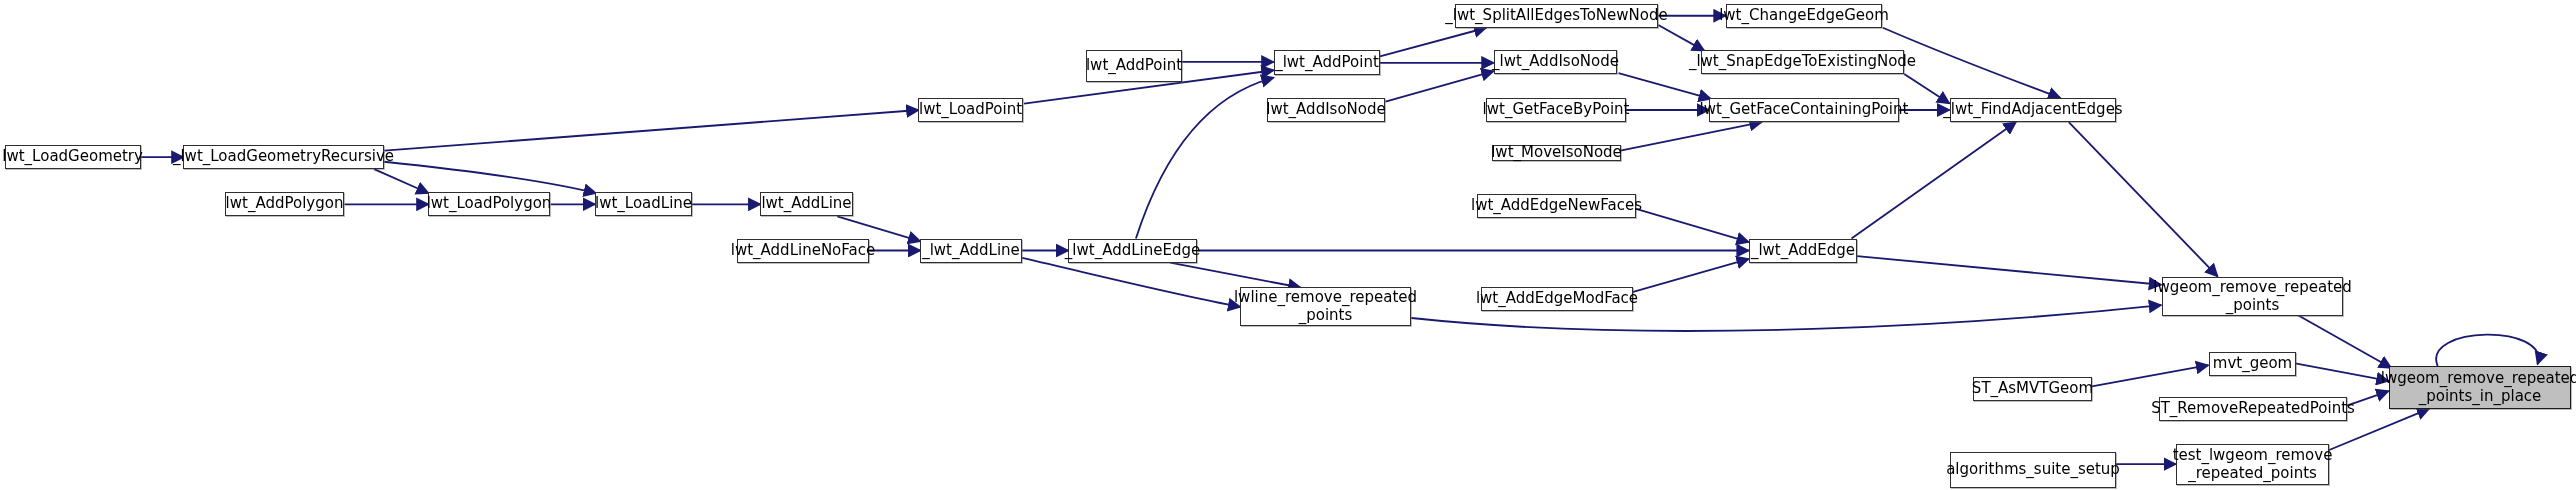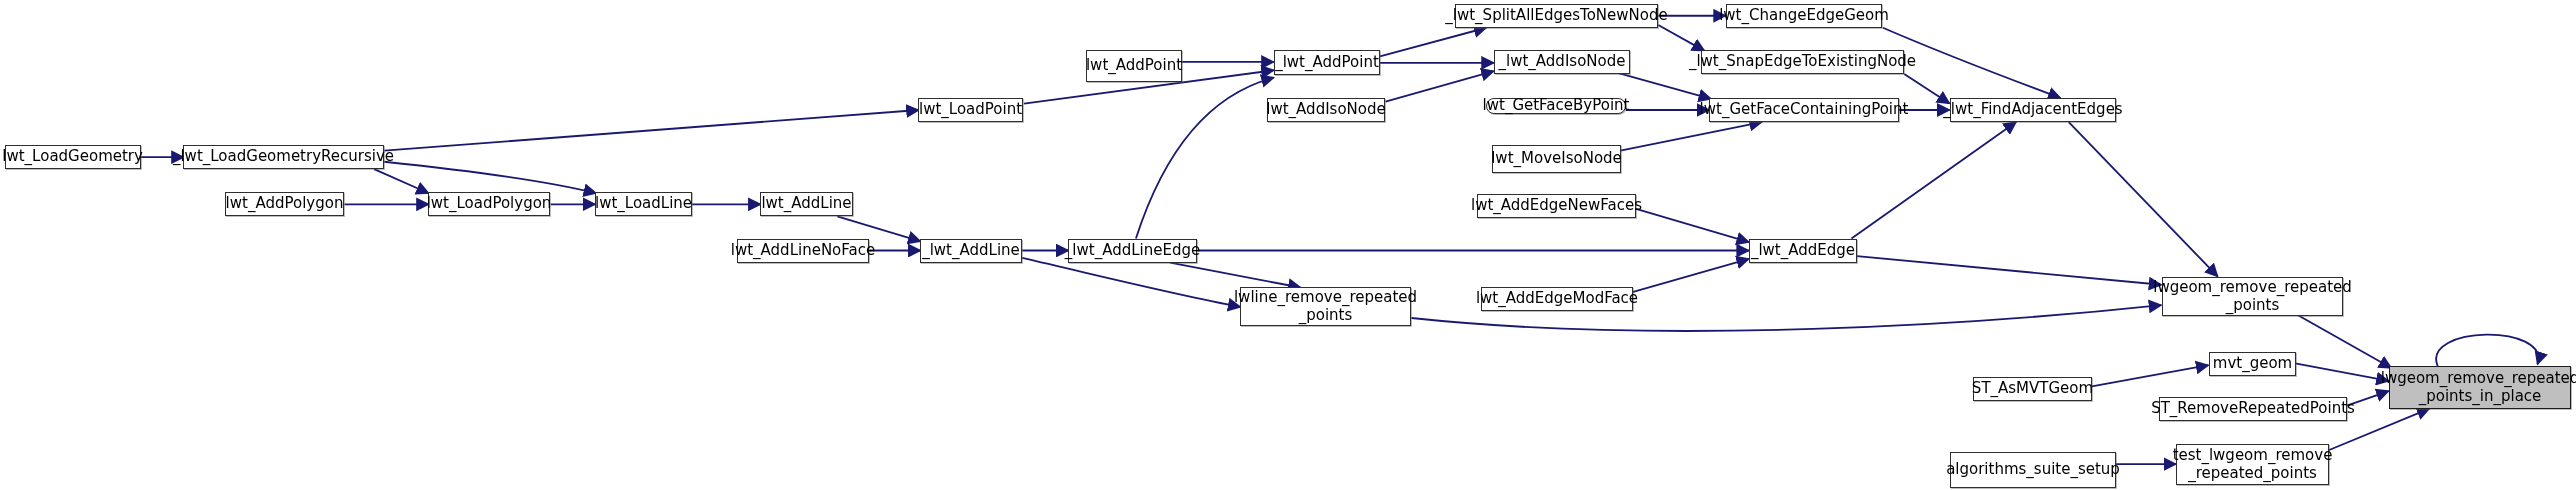--- a/index.html
+++ b/index.html
@@ -77,23 +77,23 @@
       <div class="node" style="left: 737px; top: 239px; width: 132px; height: 24px;">lwt_AddLineNoFace</div>
       <div class="node" style="left: 920px; top: 239px; width: 102px; height: 24px;">_lwt_AddLine</div>
       <div class="node" style="left: 1068px; top: 239px; width: 129px; height: 24px;">_lwt_AddLineEdge</div>
       <div class="node" style="left: 1240px; top: 287px; width: 171px; height: 39px;">lwline_remove_repeated
 _points</div>
       <div class="node" style="left: 918px; top: 98px; width: 105px; height: 24px;">lwt_LoadPoint</div>
       <div class="node" style="left: 1086px; top: 50px; width: 96px; height: 32px;">lwt_AddPoint</div>
       <div class="node" style="left: 1274px; top: 50px; width: 106px; height: 25px;">_lwt_AddPoint</div>
       <div class="node" style="left: 1267px; top: 98px; width: 118px; height: 24px;">lwt_AddIsoNode</div>
       <div class="node" style="left: 1455px; top: 3.7px; width: 203px; height: 24px;">_lwt_SplitAllEdgesToNewNode</div>
-      <div class="node" style="left: 1494px; top: 50px; width: 136px; height: 24px;">_lwt_AddIsoNode</div>
-      <div class="node" style="left: 1486px; top: 98px; width: 140px; height: 16px; border-radius: 10px;">lwt_GetFaceByPoint</div>
-      <div class="node" style="left: 1492px; top: 145px; width: 129px; height: 28px;">lwt_MoveIsoNode</div>
+      <div class="node" style="left: 1494px; top: 50px; width: 123px; height: 24px;">_lwt_AddIsoNode</div>
+      <div class="node" style="left: 1486px; top: 98px; width: 140px; height: 24px;">lwt_GetFaceByPoint</div>
+      <div class="node" style="left: 1492px; top: 145px; width: 129px; height: 16px;">lwt_MoveIsoNode</div>
       <div class="node" style="left: 1477px; top: 194px; width: 159px; height: 24px;">lwt_AddEdgeNewFaces</div>
       <div class="node" style="left: 1726px; top: 3.7px; width: 156px; height: 24px;">lwt_ChangeEdgeGeom</div>
       <div class="node" style="left: 1701px; top: 50px; width: 203px; height: 24px; text-align: center;">_lwt_SnapEdgeToExistingNode</div>
       <div class="node" style="left: 1709px; top: 98px; width: 190px; height: 24px;">lwt_GetFaceContainingPoint</div>
       <div class="node" style="left: 1950px; top: 98px; width: 166px; height: 24px;">_lwt_FindAdjacentEdges</div>
       <div class="node" style="left: 1749px; top: 239px; width: 108px; height: 24px;">_lwt_AddEdge</div>
       <div class="node" style="left: 1481px; top: 287px; width: 152px; height: 24px;">lwt_AddEdgeModFace</div>
       <div class="node" style="left: 2162px; top: 277px; width: 181px; height: 39px;">lwgeom_remove_repeated
 _points</div>
       <div class="node" style="left: 2209px; top: 352px; width: 87px; height: 24px;">mvt_geom</div>

